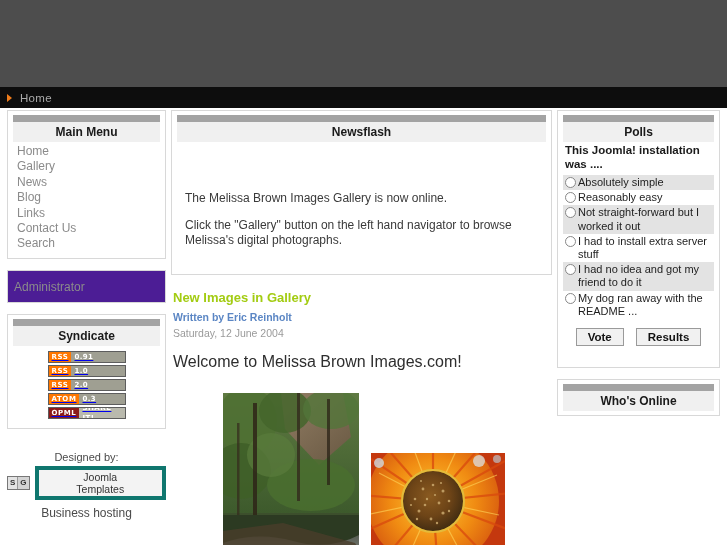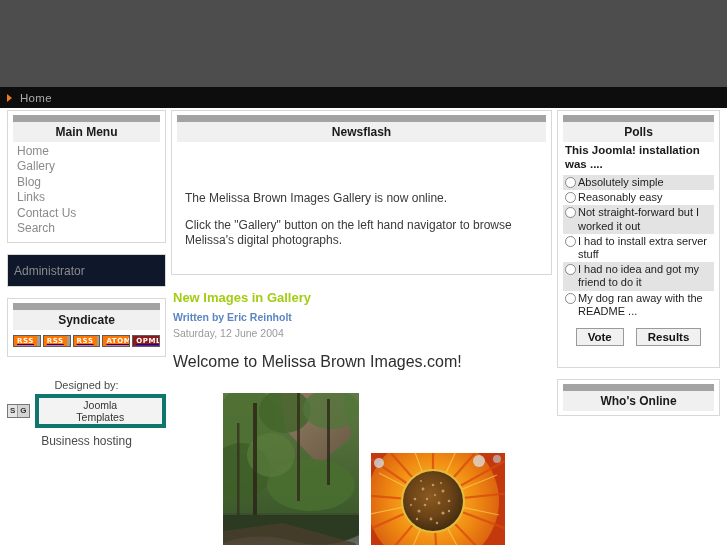--- a/index.html
+++ b/index.html
@@ -82,36 +82,36 @@
     color: #8b8b8b;
     font-size: 12px;
     text-decoration: none;
     line-height: 13.4px;
     padding: 1px 0 1px 2px;
   }
 
   
   .admin-module {
     border: 1px solid #d8d8d8;
-    background: #0f172a;
+    background: #4c1d95;
     margin-bottom: 11px;
     padding: 6px 6px 7px 6px;
     margin-top: 8px;
   }
   .admin-link {
     color: #8b8b8b;
     font-size: 12px;
     text-decoration: none;
     line-height: 14px;
   }
 
   
   .syndicate-body {
     padding: 3px 0 3px 0;
-    display: flex; flex-direction: row; align-items: center; gap: 2px;
+    display: flex; flex-direction: column; align-items: center; gap: 2px;
   }
   .badge {
     display: flex;
     width: 78px; height: 12px;
     border: 1px solid #5d5d5d;
     font-size: 7px;
     font-family: "DejaVu Sans", sans-serif;
     font-weight: bold;
     line-height: 10px;
     overflow: hidden;
@@ -278,20 +278,23 @@
   <div class="col-left">
 
     <div class="module">
       <div class="module-title">Main Menu</div>
       <ul class="menu-list">
         <li>
             <a class="menu-link" href="#">Home</a>
           </li>
         <li>
             <a class="menu-link" href="#">Gallery</a>
+          </li>
+        <li>
+            <a class="menu-link" href="#">News</a>
           </li>
         <li>
             <a class="menu-link" href="#">Blog</a>
           </li>
         <li>
             <a class="menu-link" href="#">Links</a>
           </li>
         <li>
             <a class="menu-link" href="#">Contact Us</a>
           </li>

